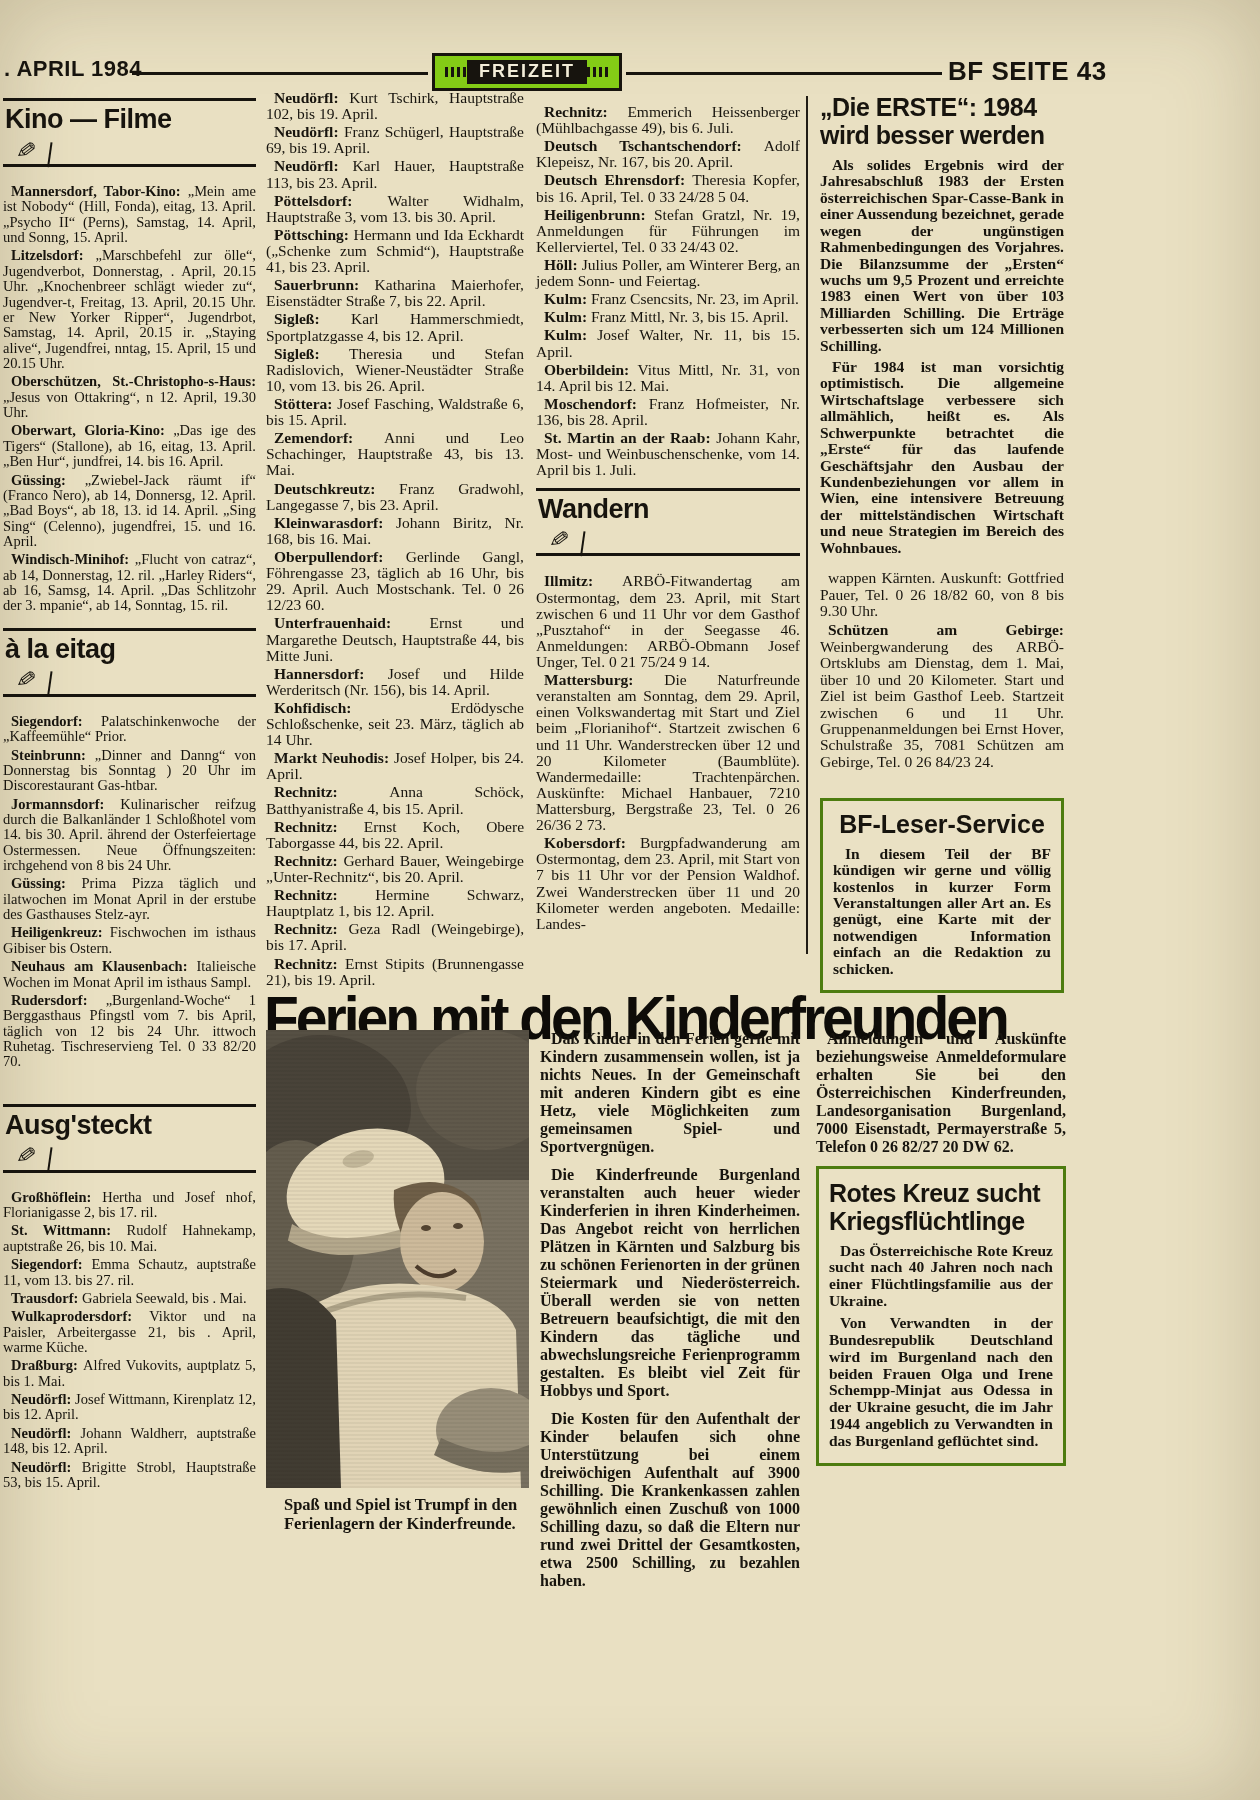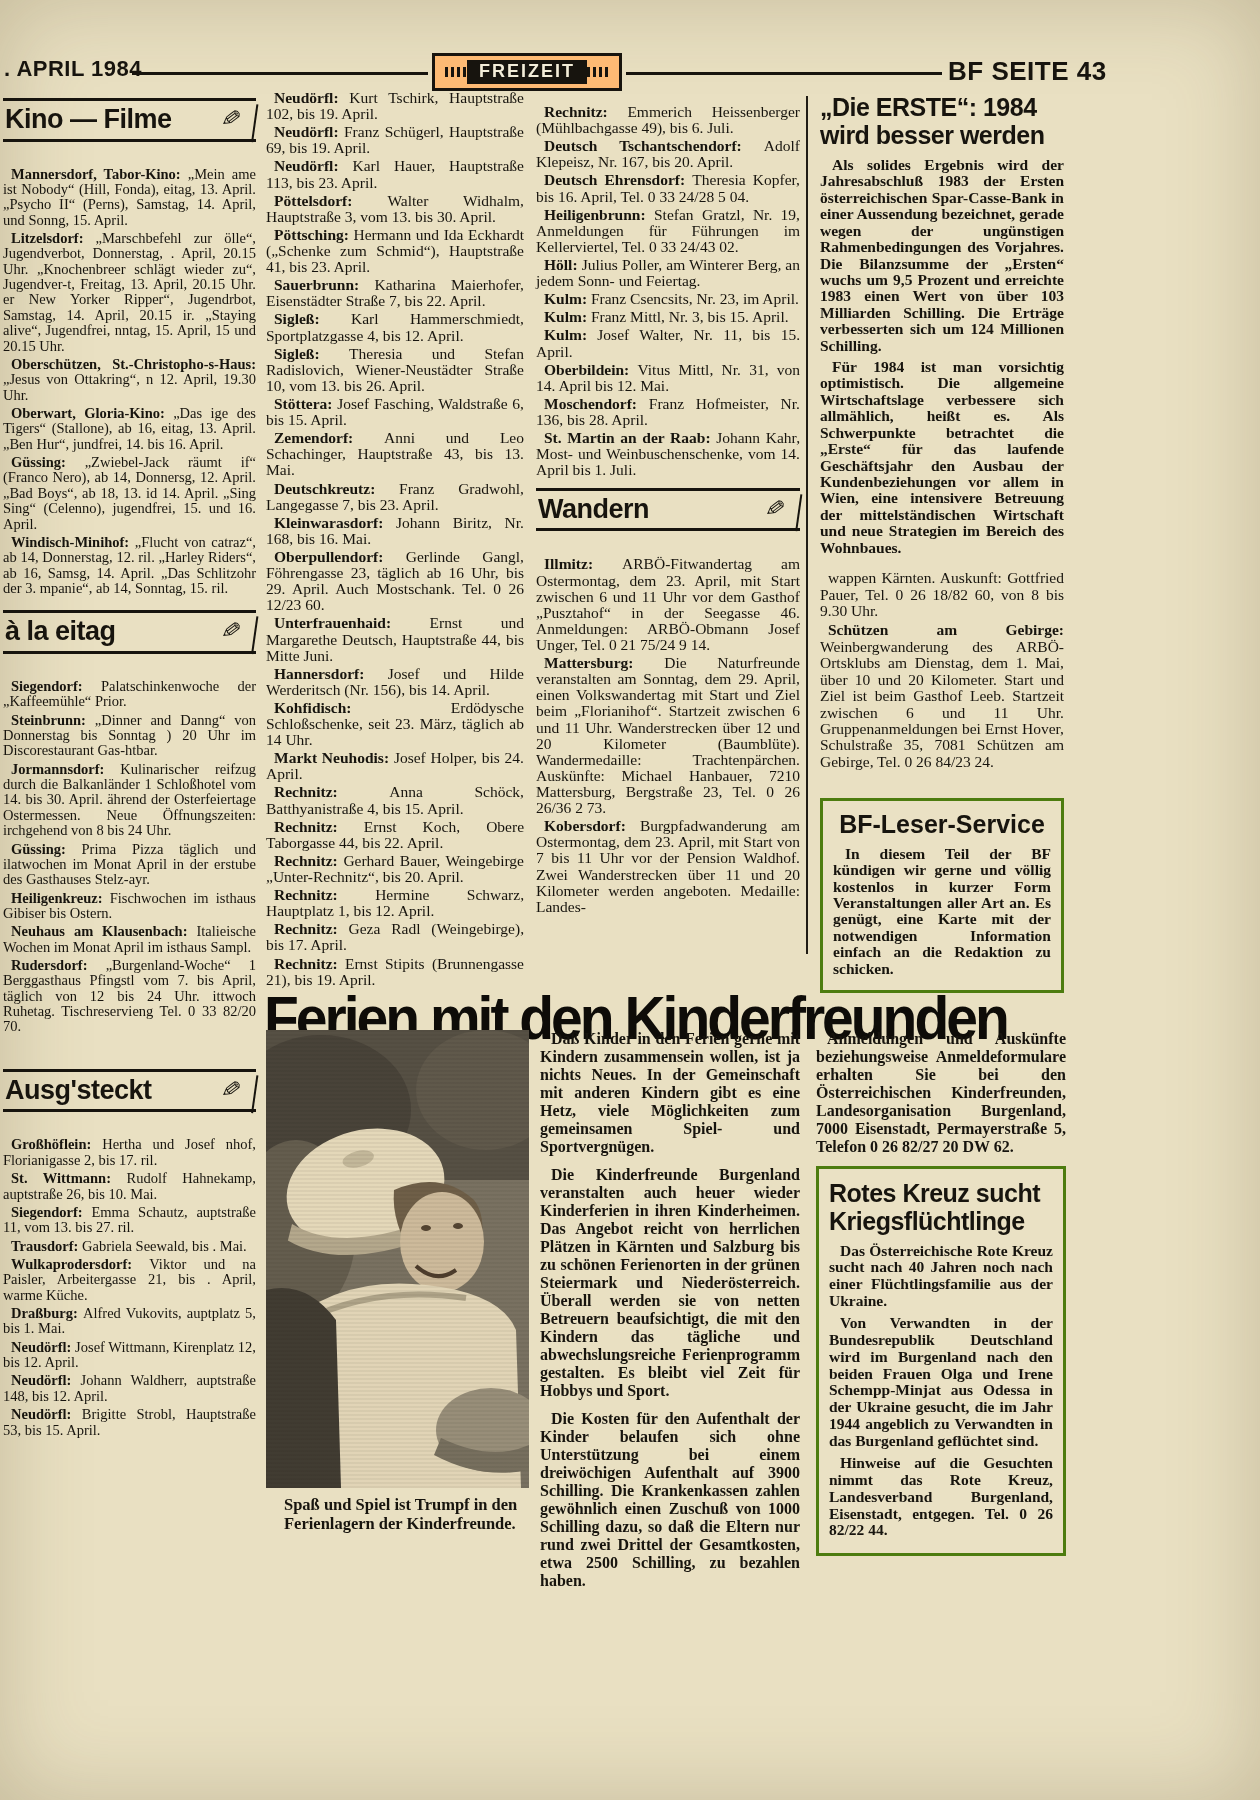--- a/index.html
+++ b/index.html
@@ -8,38 +8,38 @@
         box-shadow:inset 0 0 90px rgba(90,75,40,.25);}
   
   .date{position:absolute;left:4px;top:56px;font-family:"Liberation Sans",sans-serif;
         font-weight:bold;font-size:22px;letter-spacing:.5px;}
   .pagenum{position:absolute;left:948px;top:56px;font-family:"Liberation Sans",sans-serif;
         font-weight:bold;font-size:26px;letter-spacing:.5px;}
   .hrule{position:absolute;top:72px;border-top:3px solid #17140e;}
   .hrule.left{left:132px;width:296px;}
   .hrule.right{left:626px;width:316px;}
   .freizeit-box{position:absolute;left:432px;top:53px;width:190px;height:38px;
-        border:3px solid #17140e;background:#fdba74;display:flex;align-items:center;
+        border:3px solid #17140e;background:#84cc16;display:flex;align-items:center;
         justify-content:center;gap:0;box-sizing:border-box;}
   .fz-bar{background:#17140e;color:#f3edd8;font-family:"Liberation Sans",sans-serif;
         font-weight:bold;font-size:18px;letter-spacing:2px;padding:1px 12px 2px;}
   .fz-tick{width:22px;height:10px;background:repeating-linear-gradient(90deg,#17140e 0 3px,transparent 3px 6px);}
   
   .col{position:absolute;text-align:justify;}
   .col1{left:3px;top:98px;width:253px;font-size:14.5px;line-height:1.06;}
   .col2{left:266px;top:90px;width:258px;font-size:15.5px;line-height:1.04;}
   .col3{left:536px;top:104px;width:264px;font-size:15.5px;line-height:1.04;}
   .col4{left:820px;top:94px;width:244px;font-size:15.5px;line-height:1.06;}
   .vrule{position:absolute;left:806px;top:96px;height:858px;border-left:2px solid #201c14;}
   .entry{margin:0 0 3px;text-indent:8px;}
   .col2 .entry,.col3 .entry{margin-bottom:2px;}
   .entry b{font-weight:bold;}
   
   .sec-head{border-top:3px solid #17140e;border-bottom:3px solid #17140e;display:flex;
-        align-items:stretch;margin:0 0 25px;background:transparent;}
+        align-items:stretch;margin:0 0 17px;background:transparent;flex-direction:column;}
   .sec-title{flex:1;font-family:"Liberation Sans",sans-serif;font-weight:bold;font-size:27px;
         letter-spacing:-.5px;padding:4px 2px 5px;text-align:left;text-indent:0;}
   .sec-icon{width:46px;border-left:2px solid #17140e;display:flex;align-items:center;
         justify-content:center;font-size:24px;transform:scaleX(-1) rotate(-8deg);}
   .mt1{margin-top:14px;}
   .mt2{margin-top:34px;}
   .mt3{margin-top:10px;}
   
   .art-title{font-family:"Liberation Sans",sans-serif;font-weight:bold;font-size:25px;
         line-height:1.1;letter-spacing:-.5px;text-align:left;margin-bottom:8px;}
@@ -249,18 +249,17 @@
         <p class="para lead">Anmeldungen und Auskünfte beziehungsweise Anmeldeformulare erhalten Sie bei den Österreichischen Kinderfreunden, Landesorganisation Burgenland, 7000 Eisenstadt, Permayerstraße 5, Telefon 0 26 82/27 20 DW 62.</p>
       </div>
     <div class="box rotes">
       <div class="box-title">
         <div>Rotes Kreuz sucht</div>
         <div>Kriegsflüchtlinge</div>
       </div>
       <div>
           <p class="para">Das Österreichische Rote Kreuz sucht nach 40 Jahren noch nach einer Flüchtlingsfamilie aus der Ukraine.</p>
           <p class="para">Von Verwandten in der Bundesrepublik Deutschland wird im Burgenland nach den beiden Frauen Olga und Irene Schempp-Minjat aus Odessa in der Ukraine gesucht, die im Jahr 1944 angeblich zu Verwandten in das Burgenland geflüchtet sind.</p>
-          <p class="para">Hinweise auf die Gesuchten nimmt das Rote Kreuz, Landesverband Burgenland, Eisenstadt, entgegen. Tel. 0 26 82/22 44.</p>
         </div>
     </div>
   </div>
 
 </div>
 
 </body></html>

